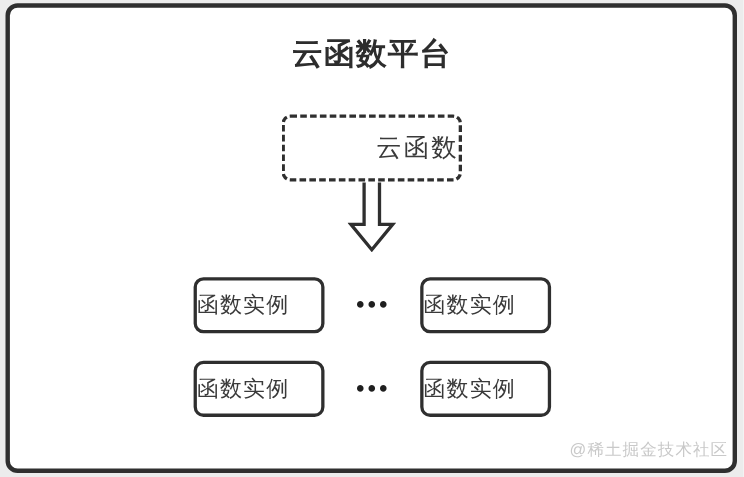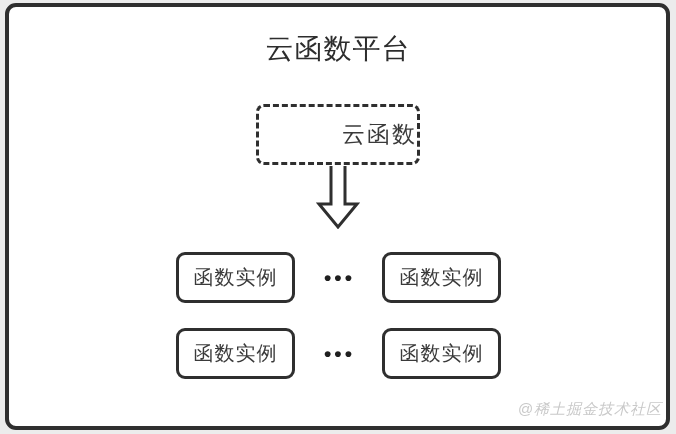--- a/index.html
+++ b/index.html
@@ -24,21 +24,21 @@
     border: 4px solid #2f2f2f;
     border-radius: 11px;
   }
   .title {
     position: absolute;
     left: 0;
     top: 30px;
     width: 676px;
     text-align: center;
     font-size: 28px;
-    font-weight: normal;
+    font-weight: bold;
     letter-spacing: 1px;
     color: #2d2d2d;
   }
   .dashed-box {
     position: absolute;
     left: 256px;
     top: 104px;
     width: 158px;
     height: 55px;
     border: 3px dashed #2f2f2f;
@@ -60,21 +60,21 @@
   }
   .instance-box {
     position: absolute;
     width: 113px;
     height: 45px;
     border: 3px solid #2f2f2f;
     border-radius: 9px;
     background: #ffffff;
     display: flex;
     align-items: center;
-    justify-content: center;
+    justify-content: flex-start;
     font-size: 20px;
     color: #3a3a3a;
     letter-spacing: 1px;
   }
   .pos-r1-left  { left: 176px; top: 252px; }
   .pos-r1-right { left: 382px; top: 252px; }
   .pos-r2-left  { left: 176px; top: 328px; }
   .pos-r2-right { left: 382px; top: 328px; }
   .dots {
     position: absolute;
@@ -94,21 +94,20 @@
   .pos-dots-r2 { top: 328px; }
   .watermark {
     position: absolute;
     left: 0;
     top: 400px;
     width: 662px;
     text-align: right;
     font-size: 15px;
     color: #c9c9c9;
     letter-spacing: 1px;
-    font-style: italic;
   }
 </style>
 </head>
 <body>
 
 <div class="card"></div>
 
 <div class="title">云函数平台</div>
 
 <div class="dashed-box">

